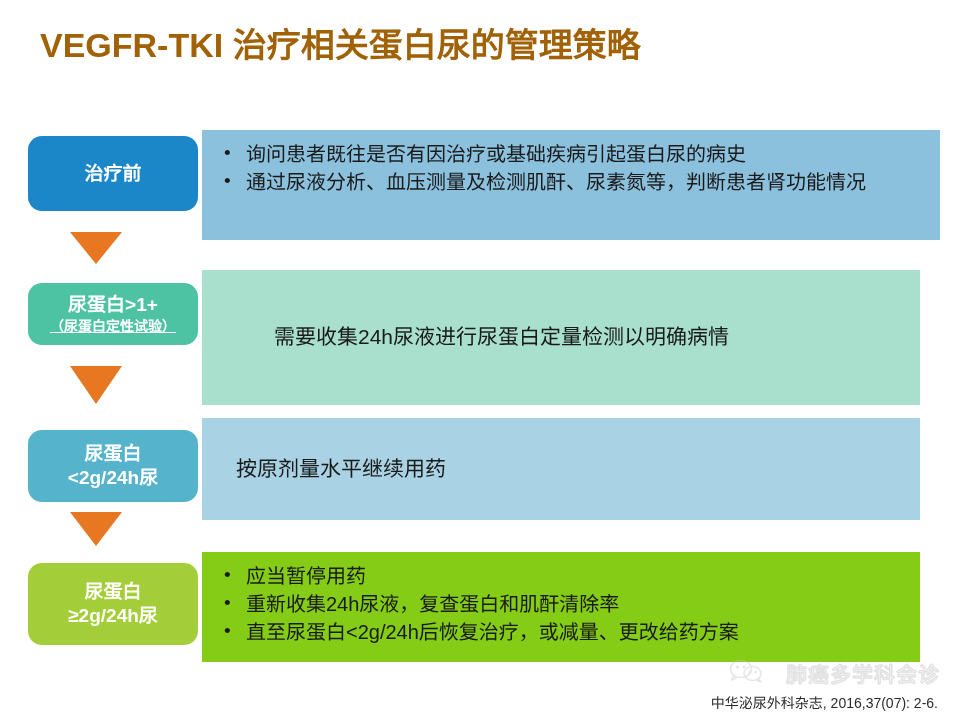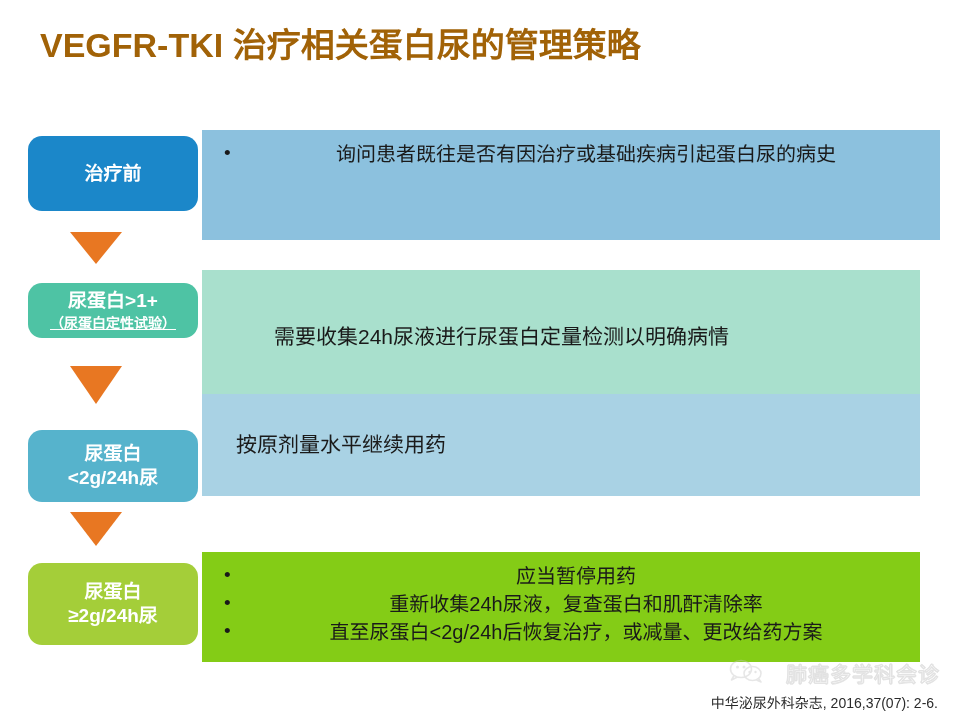--- a/index.html
+++ b/index.html
@@ -72,21 +72,20 @@
     margin-top: 1px;
     text-decoration: underline;
   }
 
   
   .panel {
     position: absolute;
     box-sizing: border-box;
     padding: 10px 14px 10px 18px;
     color: #1a1a1a;
-    text-align: center;
   }
   .panel-plain {
     display: flex;
     align-items: center;
     font-size: 21px;
     line-height: 1.45;
   }
   .panel ul {
     margin: 0;
     padding: 0;
@@ -153,42 +152,43 @@
 
 <div class="flow">
 
   <div class="stage">
     <div class="chip" style="top:136px; height:75px; background:#1B87C9;">
       <div class="chip-main">治疗前</div>
     </div>
     <div class="panel" style="left:202px; top:130px; width:738px; height:110px; background:#8CC1DE;">
       <ul>
         <li>询问患者既往是否有因治疗或基础疾病引起蛋白尿的病史</li>
+        <li>通过尿液分析、血压测量及检测肌酐、尿素氮等，判断患者肾功能情况</li>
       </ul>
     </div>
     <div class="arrow" style="left:70px; top:232px; border-top:32px solid #E87722;"></div>
   </div>
 
   <div class="stage">
-    <div class="chip" style="top:283px; height:55px; background:#4EC3A4;">
+    <div class="chip" style="top:283px; height:62px; background:#4EC3A4;">
       <div class="chip-main">尿蛋白&gt;1+</div>
       <div class="chip-sub">（尿蛋白定性试验）</div>
     </div>
     <div class="panel panel-plain" style="left:202px; top:270px; width:718px; height:135px; background:#A9E0CD;padding-left:40px;">
       <span style="padding-left:32px;">需要收集24h尿液进行尿蛋白定量检测以明确病情</span>
     </div>
     <div class="arrow" style="left:70px; top:366px; border-top:38px solid #E87722;"></div>
   </div>
 
   <div class="stage">
     <div class="chip" style="top:430px; height:72px; background:#56B3CC;">
       <div class="chip-main">尿蛋白
 &lt;2g/24h尿</div>
     </div>
-    <div class="panel panel-plain" style="left:202px; top:394px; width:718px; height:102px; background:#A9D2E4;">
+    <div class="panel panel-plain" style="left:202px; top:418px; width:718px; height:102px; background:#A9D2E4;">
       <span style="padding-left:16px;">按原剂量水平继续用药</span>
     </div>
     <div class="arrow" style="left:70px; top:512px; border-top:34px solid #E87722;"></div>
   </div>
 
   <div class="stage">
     <div class="chip" style="top:563px; height:82px; background:#A4CE39;">
       <div class="chip-main">尿蛋白
 ≥2g/24h尿</div>
     </div>

